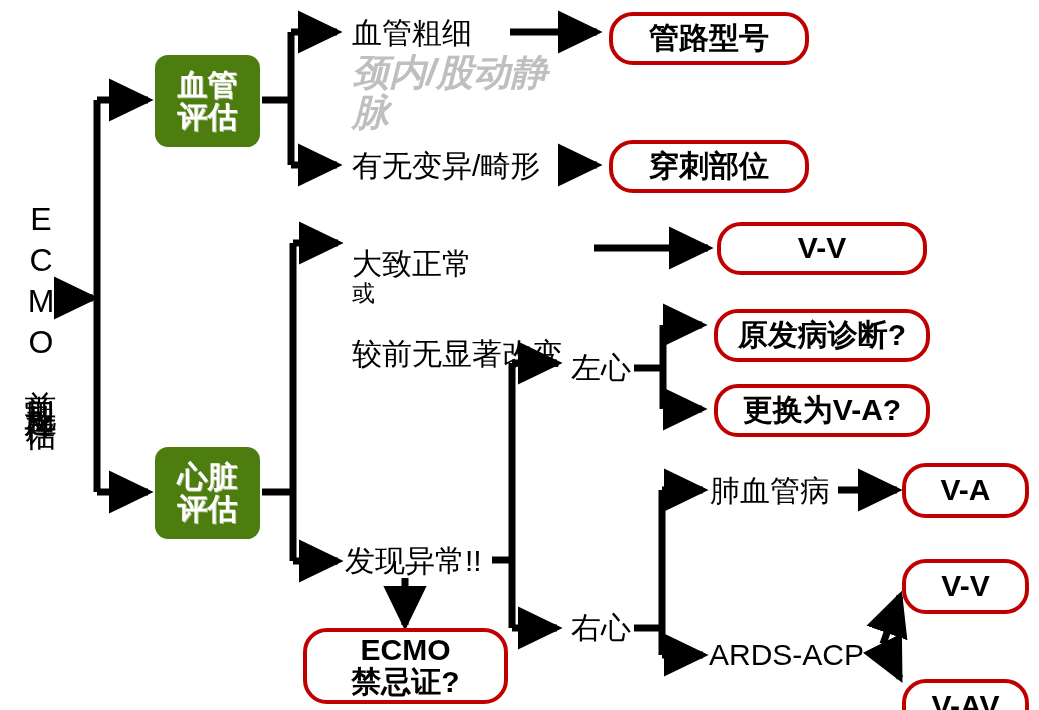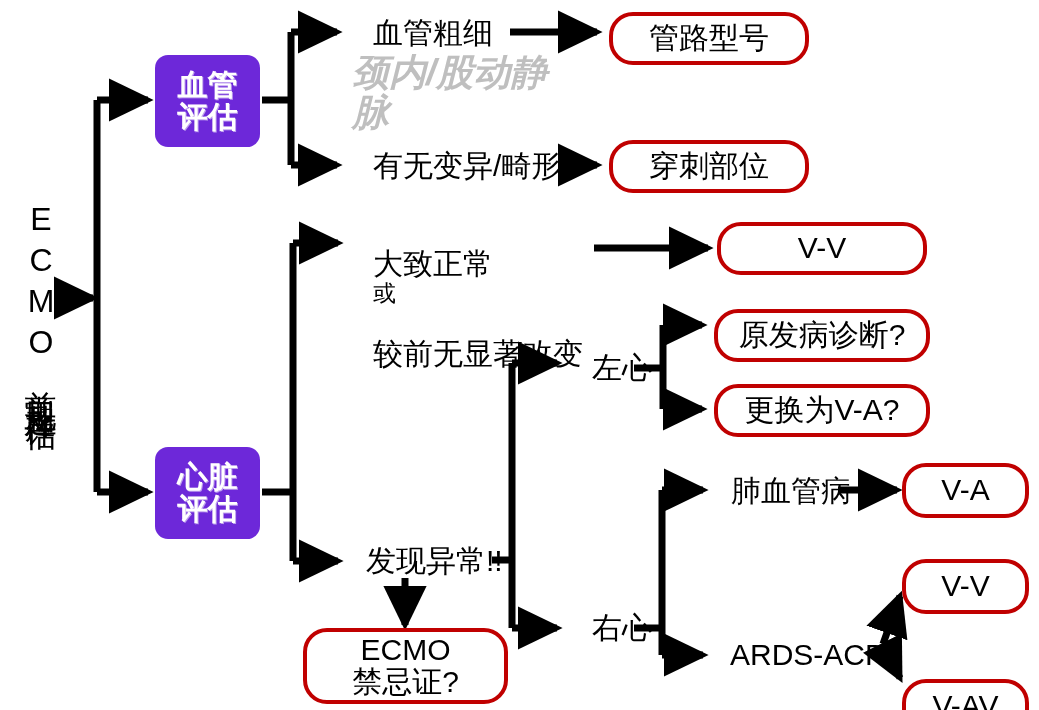--- a/index.html
+++ b/index.html
@@ -31,43 +31,42 @@
     box-sizing: border-box;
     display: flex;
     align-items: center;
     justify-content: center;
     text-align: center;
     line-height: 1.08;
     white-space: pre-line;
   }
   
   .node-red-fill {
-    background: #6d28d9;
+    background: #4d7c0f;
     color: #ffffff;
     border-radius: 13px;
     font-size: 30px;
     font-weight: 700;
     text-shadow: 1px 1px 0 rgba(255,255,255,0.55);
   }
   
   .node-red-outline {
     background: #ffffff;
     color: #000000;
     border: 4px solid #C00000;
     border-radius: 24px;
     font-size: 30px;
-    font-weight: 400;
+    font-weight: 700;
   }
   
   .node-plain {
     color: #000000;
     font-size: 30px;
     font-weight: 400;
     background: transparent;
-    margin-left: 21px;
   }
   .node-plain.align-left {
     justify-content: flex-start;
     text-align: left;
   }
   .node-muted {
     color: #BFBFBF;
     font-size: 37px;
     font-style: italic;
     font-weight: 700;

